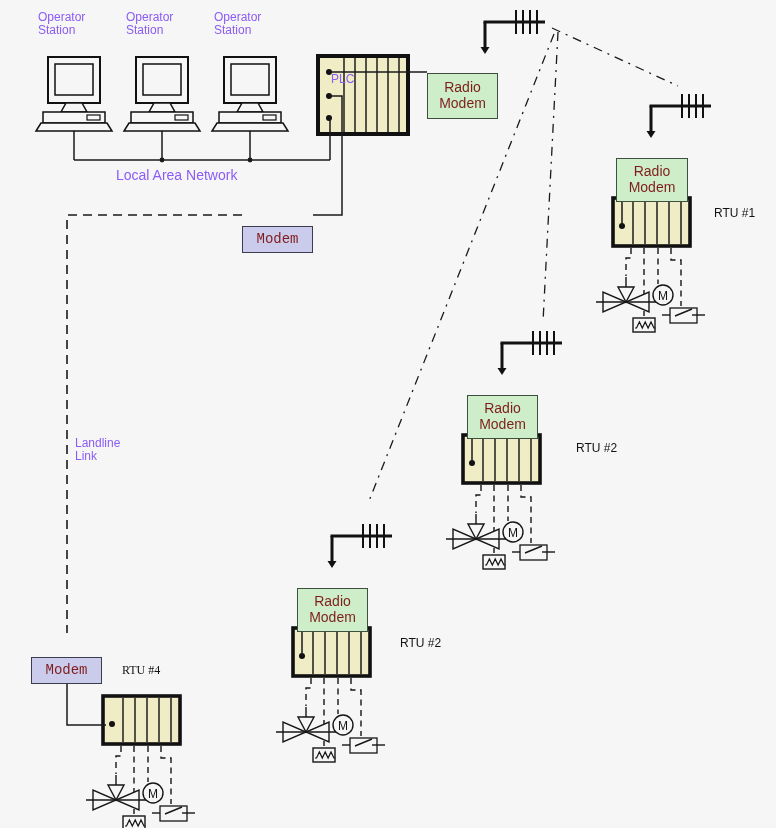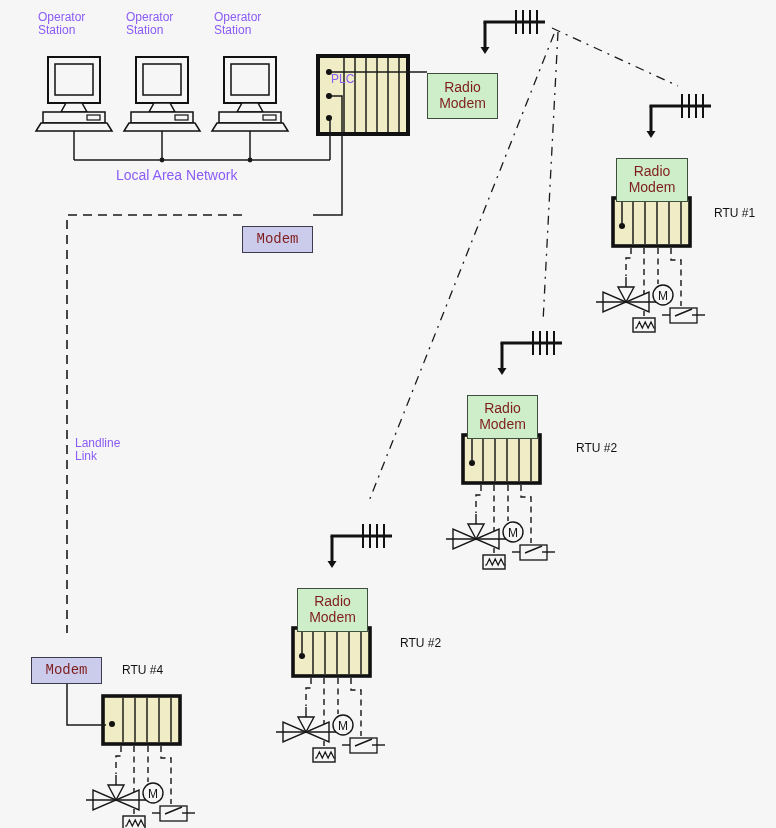--- a/index.html
+++ b/index.html
@@ -151,15 +151,15 @@
 <div class="box rm" style="left:616px;top:134px;width:72px;height:44px;">Radio Modem</div>
 <div class="box rm" style="left:467px;top:371px;width:71px;height:44px;">Radio Modem</div>
 <div class="box rm" style="left:297px;top:564px;width:71px;height:44px;">Radio Modem</div>
 
 <div class="box mdm" style="left:242px;top:202px;width:71px;height:27px;">Modem</div>
 <div class="box mdm" style="left:31px;top:633px;width:71px;height:27px;">Modem</div>
 
 <div class="rtulbl" style="left:714px;top:206px;">RTU #1</div>
 <div class="rtulbl" style="left:576px;top:441px;">RTU #2</div>
 <div class="rtulbl" style="left:400px;top:636px;">RTU #2</div>
-<div class="rtulbl" style="left:122px;top:663px;">RTU #4</div>
+<div class="rtulbl" style="left:122px;top:663px;font-family:Liberation Serif, serif;">RTU #4</div>
 
 </div>
 
 </body></html>

